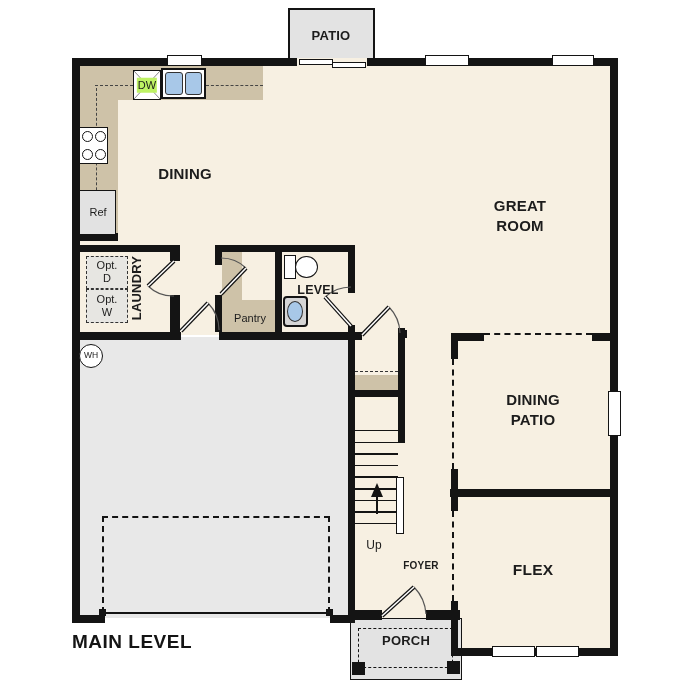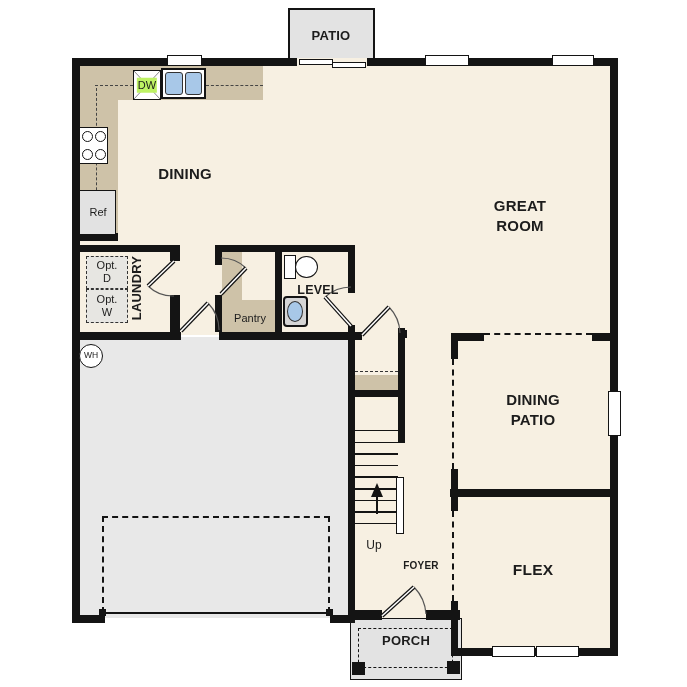--- a/index.html
+++ b/index.html
@@ -173,13 +173,14 @@
   <div class="lbl" style="left:520px;top:200px;font-size:15px;margin-top:16px;">GREAT
 ROOM</div>
   <div class="lbl" style="left:533px;top:410px;font-size:15px;">DINING
 PATIO</div>
   <div class="lbl" style="left:533px;top:570px;font-size:15.5px;">FLEX</div>
   <div class="lbl" style="left:401px;top:566px;font-size:10px;margin-left:20px;">FOYER</div>
   <div class="lbl" style="left:318px;top:290px;font-size:12.5px;">LEVEL</div>
   <div class="lbl sm" style="left:250px;top:318px;font-size:11px;">Pantry</div>
   <div class="lbl" style="left:406px;top:641px;font-size:13px;">PORCH</div>
 
+  <div class="abs" style="left:72px;top:631px;font-size:19px;font-weight:bold;color:#141414;letter-spacing:.5px;">MAIN LEVEL</div>
 </div>
 
 </body></html>

